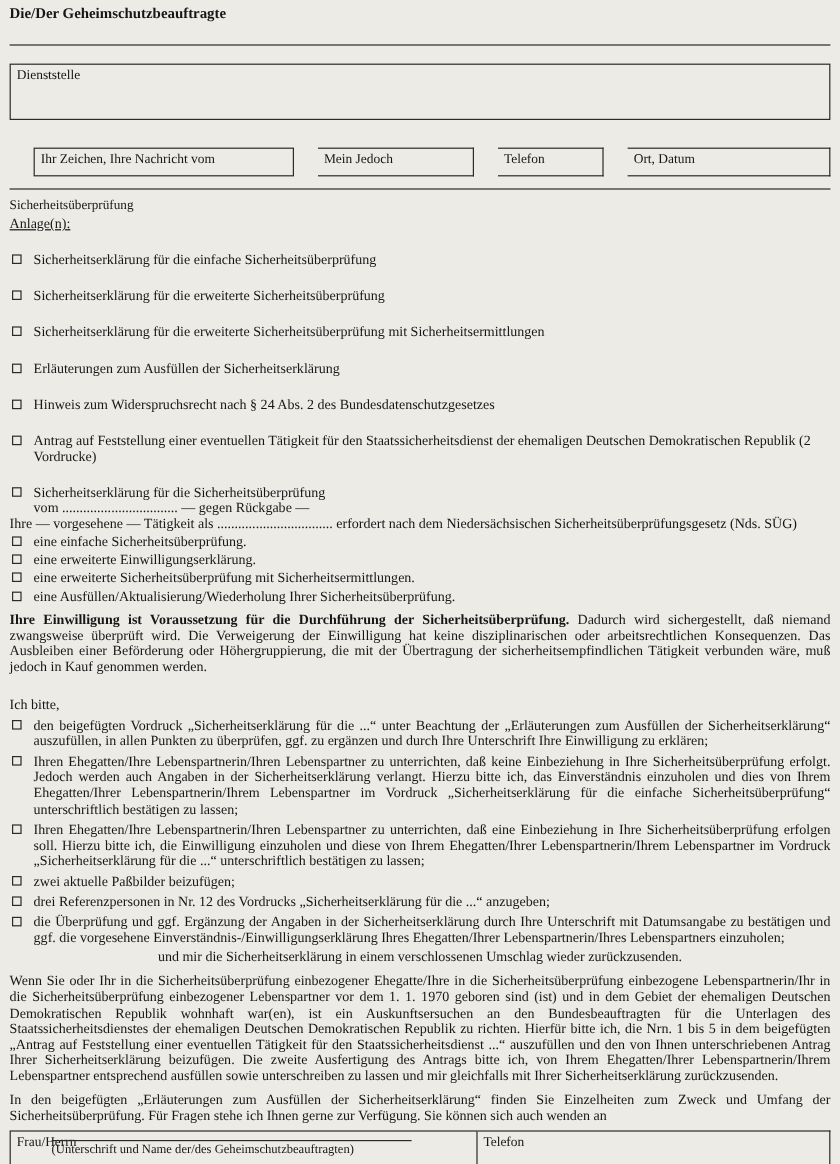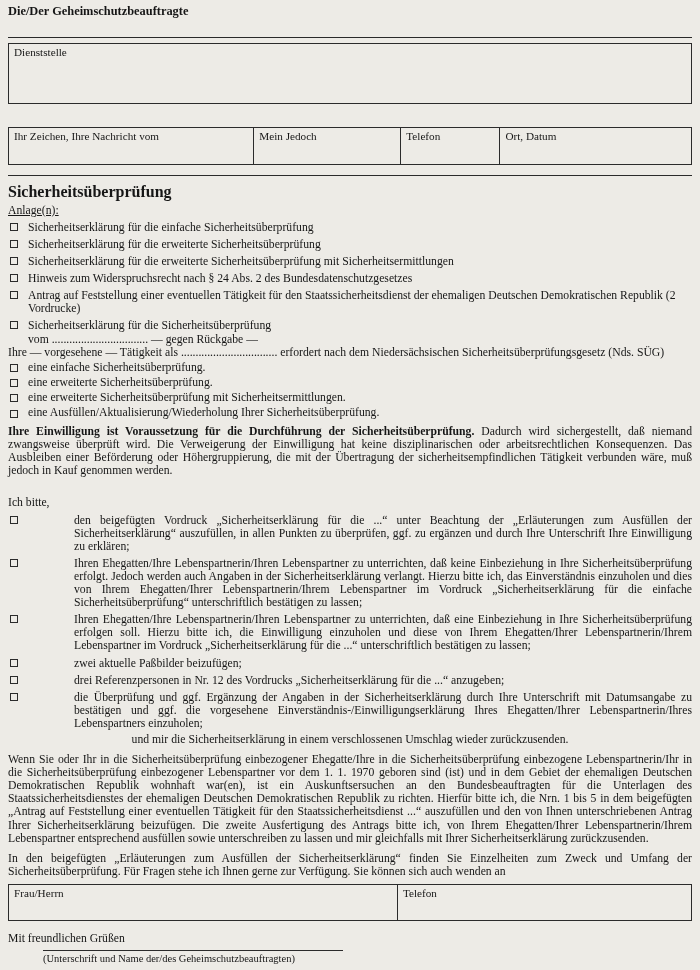--- a/index.html
+++ b/index.html
@@ -20,44 +20,44 @@
     font-weight:bold; font-size:12.4px;
     padding-bottom:18px;
     border-bottom:1.5px solid #2a2a2a;
   }
   .box {
     border:1.2px solid #2b2b2b;
     padding:2px 5px;
     background:transparent;
   }
   .box-label { font-size:11.2px; }
-  .dienststelle { height:61px; margin-top:5px; }
+  .dienststelle { height:47px; margin-top:15px; }
   .ref-row { display:flex; margin-top:23px; }
-  .ref-row .box { height:38px; }
+  .ref-row .box { height:24px;margin-left:20px; }
   .ref-row .box + .box { border-left:none; }
   .w1 { width:36%; } .w2 { width:21.5%; } .w3 { width:14.5%; } .w4 { width:28%; }
   .rule { border:0; border-top:1.2px solid #2b2b2b; margin:10px 0 7px; }
-  .subject { font-weight:bold; font-size:16px; }
+  .subject { font-weight:normal; font-size:11px; }
   .anlagen-label { text-decoration:underline; margin:3px 0 1px; }
-  .check-item { display:flex; margin-top:4px; }
+  .check-item { display:flex; margin-top:17px; }
   .cb {
     flex:none; width:8px; height:8px;
     border:1.1px solid #2b2b2b;
     margin:2px 10px 0 2px;
     background:#edebe6;
   }
   .cb-text { flex:1; }
   .pre { white-space:pre-line; }
   .greeting { margin:8px 0 4px; }
   .just { text-align:justify; }
   .intro { margin-bottom:2px; }
-  .req-list .check-item { margin-top:2px;align-items:center; }
+  .req-list .check-item { margin-top:2px; }
   .consent { margin-top:6px; }
   .ich-bitte { margin:19px 0 1px; }
-  .bitte-list .check-item { margin-top:4px;gap:46px; }
+  .bitte-list .check-item { margin-top:4px; }
   .bitte-list .cb-text { text-align:justify; }
   .closing-line { margin-top:3px;text-align:center; }
   .para { margin-top:7px; }
   .contact-row { display:flex; margin-top:6px; }
   .contact-row .box { height:37px; }
   .contact-row .box + .box { border-left:none; }
   .c1 { width:57%; } .c2 { width:43%; }
   .regards { margin-top:11px; }
   .signature { position:absolute; left:8px; bottom:5px;margin-left:35px; }
   .sig-line { width:300px; border-top:1px solid #2b2b2b; margin-bottom:2px; }
@@ -102,20 +102,24 @@
     <div class="check-item">
       <span class="cb"></span>
       <span class="cb-text">Sicherheitserklärung für die erweiterte Sicherheitsüberprüfung</span>
     </div>
     <div class="check-item">
       <span class="cb"></span>
       <span class="cb-text">Sicherheitserklärung für die erweiterte Sicherheitsüberprüfung mit Sicherheitsermittlungen</span>
     </div>
     <div class="check-item">
       <span class="cb"></span>
+      <span class="cb-text">Erläuterungen zum Ausfüllen der Sicherheitserklärung</span>
+    </div>
+    <div class="check-item">
+      <span class="cb"></span>
       <span class="cb-text">Hinweis zum Widerspruchsrecht nach § 24 Abs. 2 des Bundesdatenschutzgesetzes</span>
     </div>
     <div class="check-item">
       <span class="cb"></span>
       <span class="cb-text">Antrag auf Feststellung einer eventuellen Tätigkeit für den Staatssicherheitsdienst der ehemaligen Deutschen Demokratischen Republik (2 Vordrucke)</span>
     </div>
     <div class="check-item">
       <span class="cb"></span>
       <span class="cb-text pre">Sicherheitserklärung für die Sicherheitsüberprüfung
 vom ................................. — gegen Rückgabe —</span>
@@ -125,21 +129,21 @@
 
   <p class="just intro">Ihre — vorgesehene — Tätigkeit als ................................. erfordert nach dem Niedersächsischen Sicherheitsüberprüfungsgesetz (Nds. SÜG)</p>
 
   <div class="check-list req-list">
     <div class="check-item">
       <span class="cb"></span>
       <span class="cb-text">eine einfache Sicherheitsüberprüfung.</span>
     </div>
     <div class="check-item">
       <span class="cb"></span>
-      <span class="cb-text">eine erweiterte Sicherheitsüberprüfung.</span>
+      <span class="cb-text">eine erweiterte Einwilligungserklärung.</span>
     </div>
     <div class="check-item">
       <span class="cb"></span>
       <span class="cb-text">eine erweiterte Sicherheitsüberprüfung mit Sicherheitsermittlungen.</span>
     </div>
     <div class="check-item">
       <span class="cb"></span>
       <span class="cb-text">eine Ausfüllen/Aktualisierung/Wiederholung Ihrer Sicherheitsüberprüfung.</span>
     </div>
   </div>

